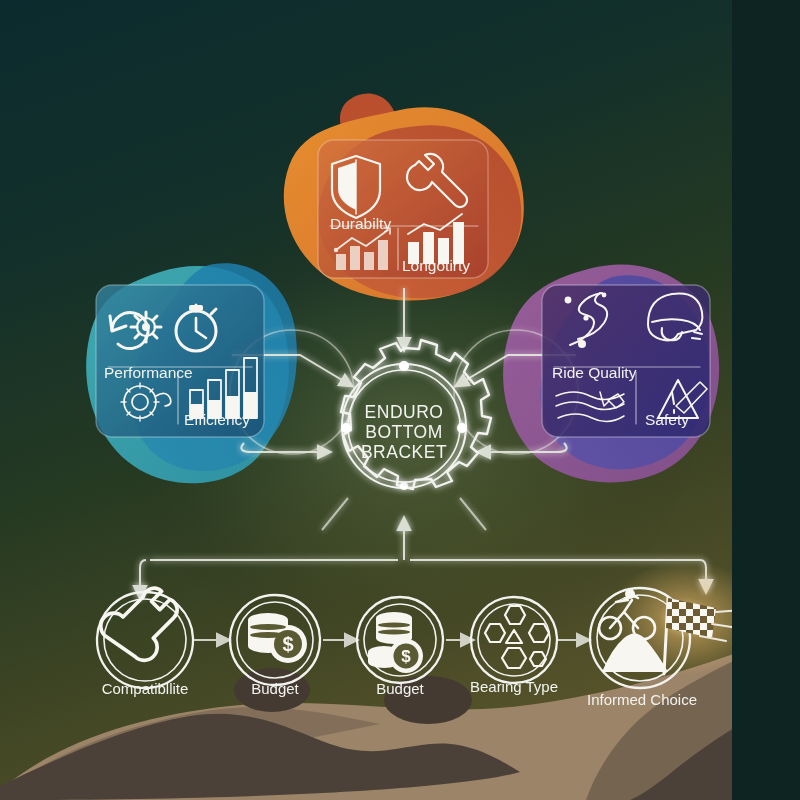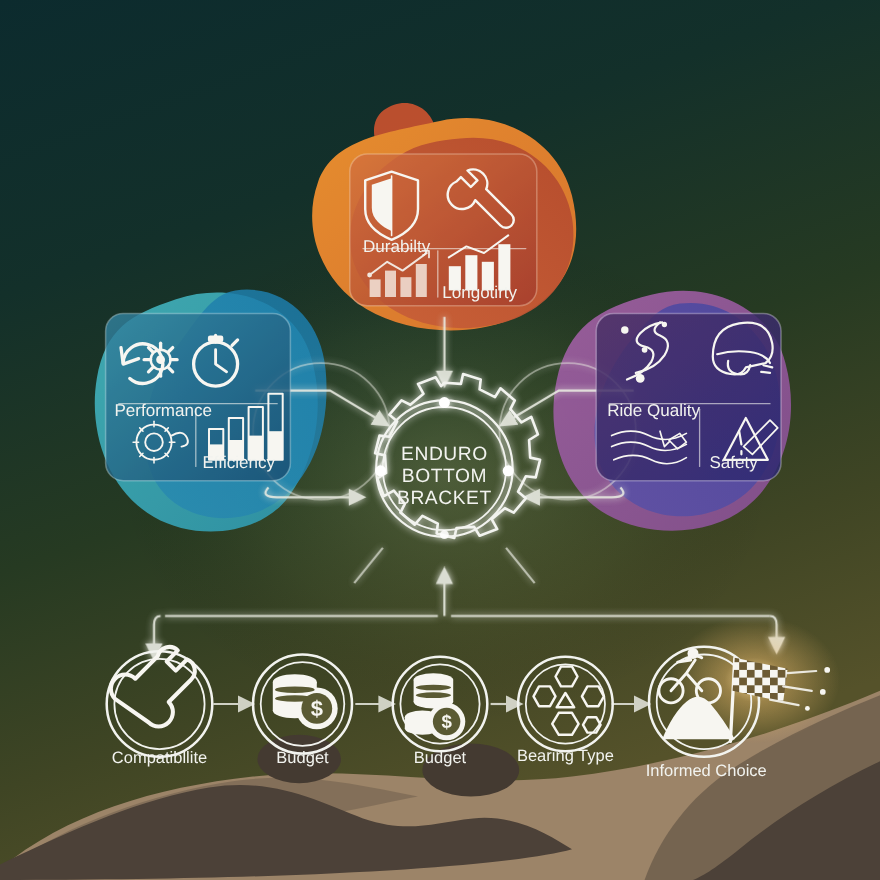--- a/index.html
+++ b/index.html
@@ -1,17 +1,17 @@
 <!DOCTYPE html>
 <html><head>
 <meta charset="utf-8">
 <style>
   html,body{margin:0;padding:0;background:#0d2423;}
   body{font-family:"Liberation Sans","DejaVu Sans",sans-serif;}
-  #stage{position:relative;width:800px;height:800px;overflow:hidden;}
+  #stage{position:relative;width:732px;height:800px;overflow:hidden;}
   #stage svg.layer{position:absolute;left:0;top:0;width:800px;height:800px;}
   .lbl{fill:#f2f3ef;font-family:"Liberation Sans","DejaVu Sans",sans-serif;}
 </style>
 </head>
 <body>
 
 <div id="stage">
 
 <svg class="layer" viewBox="0 0 800 800">
   <defs>

